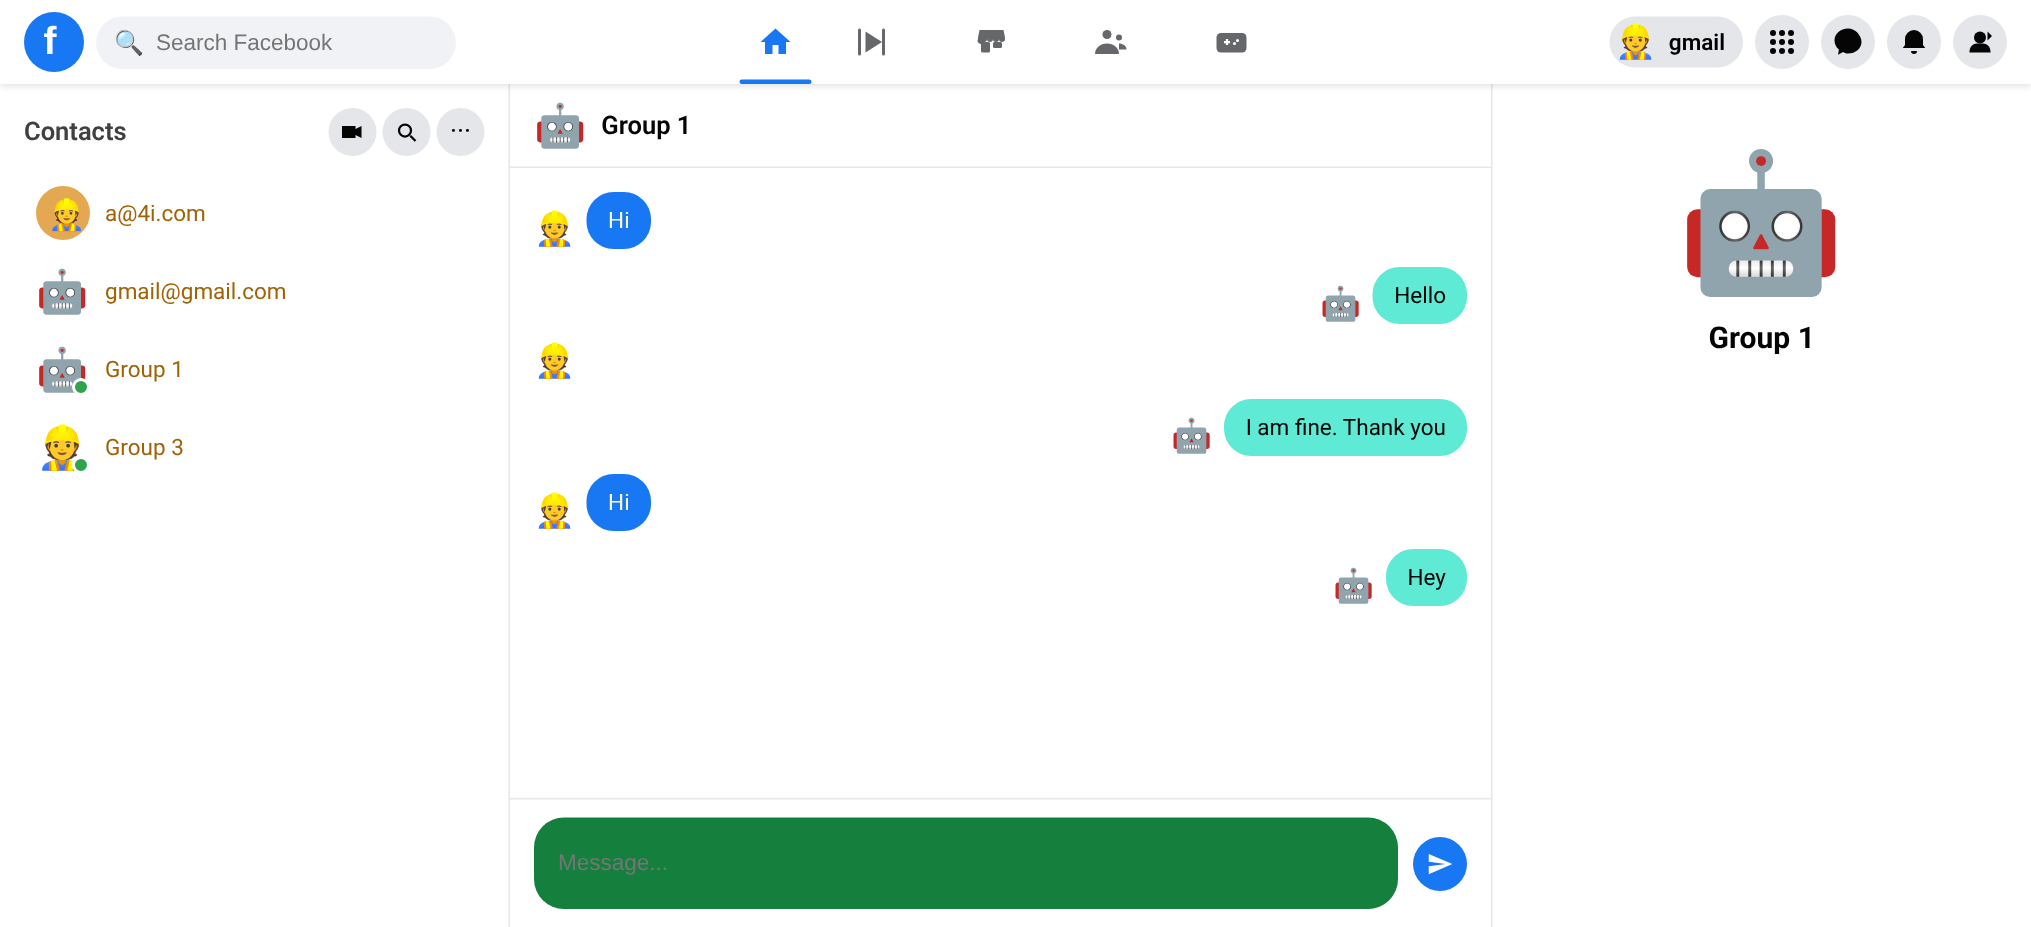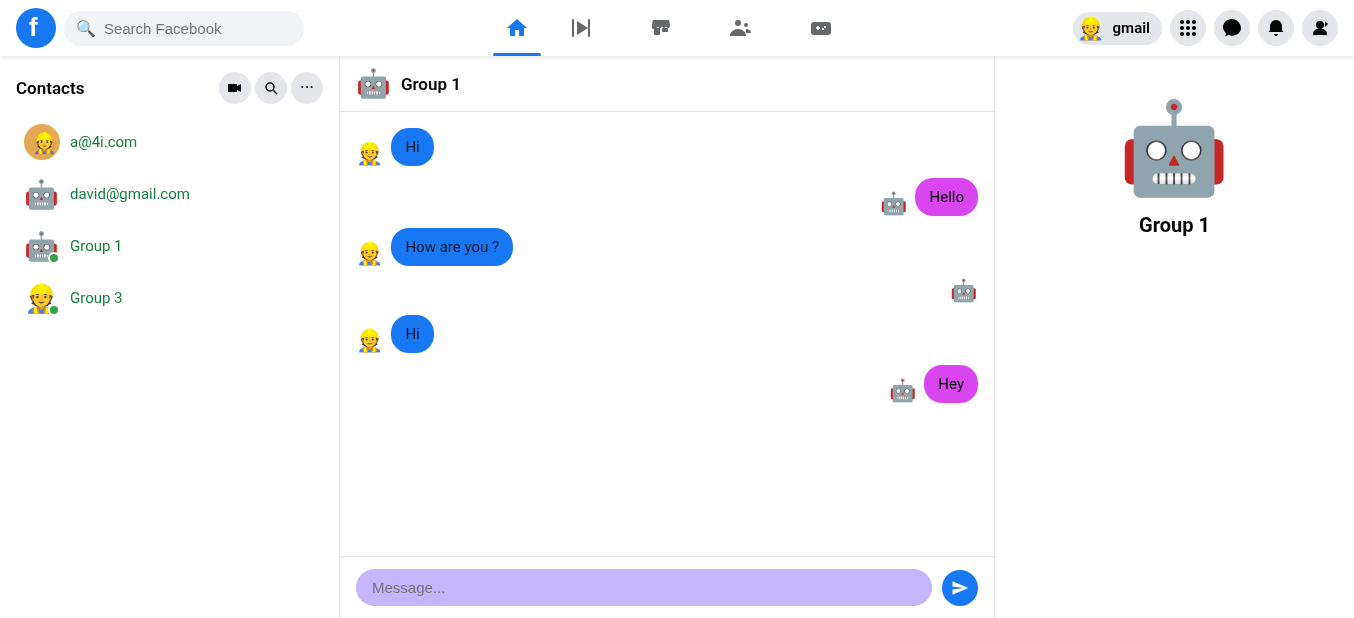--- a/index.html
+++ b/index.html
@@ -65,33 +65,33 @@
       background: #fff;
       border-right: 1px solid #e4e6ea;
       padding: 16px;
       overflow-y: auto;
       flex-shrink: 0;
     }
     .contacts-header {
       display: flex; align-items: center; justify-content: space-between;
       margin-bottom: 12px;
     }
-    .contacts-title { font-size: 17px; font-weight: 600; color: #000000; }
+    .contacts-title { font-size: 17px; font-weight: 600; color: #404040; }
     .contacts-actions { display: flex; gap: 4px; }
     .contact-action-btn {
       width: 32px; height: 32px; border-radius: 50%; background: #e4e6ea;
       display: flex; align-items: center; justify-content: center;
       cursor: pointer; font-size: 15px; color: #050505;
     }
     .contact-item {
       display: flex; align-items: center; gap: 10px;
       padding: 8px; border-radius: 8px; cursor: pointer;
     }
     .contact-avatar { width: 36px; height: 36px; border-radius: 50%; font-size: 24px; display: flex; align-items: center; justify-content: center; position: relative; }
-    .contact-name { font-size: 15px; color: #15803d; }
+    .contact-name { font-size: 15px; color: #a16207; }
     .online-dot {
       position: absolute; bottom: 0; right: 0;
       width: 12px; height: 12px; background: #31a24c;
       border-radius: 50%; border: 2px solid #fff;
     }
 
     
     .chat-area {
       flex: 1;
       display: flex;
@@ -112,30 +112,30 @@
     }
     .message-row {
       display: flex; align-items: flex-end; gap: 8px;
     }
     .message-row.right { flex-direction: row-reverse; }
     .msg-avatar { font-size: 22px; flex-shrink: 0; }
     .msg-bubble {
       padding: 10px 14px; border-radius: 18px;
       max-width: 60%; font-size: 15px;
     }
-    .msg-bubble.blue { background: #1877f2; color: #0f172a; }
-    .msg-bubble.gray { background: #d946ef; color: #050505; }
+    .msg-bubble.blue { background: #1877f2; color: #fef9c3; }
+    .msg-bubble.gray { background: #5eead4; color: #050505; }
     .chat-input-area {
       padding: 12px 16px;
       border-top: 1px solid #e4e6ea;
       display: flex; align-items: center; gap: 10px;
     }
     .chat-input {
-      flex: 1; background: #c4b5fd; border: none; border-radius: 20px;
-      padding: 10px 16px; font-size: 15px; outline: none; color: #050505;
+      flex: 1; background: #15803d; border: none; border-radius: 20px;
+      padding: 22px 16px; font-size: 15px; outline: none; color: #050505;
     }
     .send-btn {
       width: 36px; height: 36px; border-radius: 50%; background: #1877f2;
       display: flex; align-items: center; justify-content: center;
       cursor: pointer; color: #fff; font-size: 16px; flex-shrink: 0;
     }
 
     
     .right-sidebar {
       width: 360px;
@@ -273,21 +273,21 @@
           <text x="8" y="26" font-size="20">👷</text>
         </svg>
       </div>
       <span class="contact-name">a@4i.com</span>
     </div>
 
     <div class="contact-item">
       <div class="contact-avatar">
         <span style="font-size:28px;">🤖</span>
       </div>
-      <span class="contact-name">david@gmail.com</span>
+      <span class="contact-name">gmail@gmail.com</span>
     </div>
 
     <div class="contact-item">
       <div class="contact-avatar" style="position:relative;">
         <span style="font-size:28px;">🤖</span>
         <span class="online-dot"></span>
       </div>
       <span class="contact-name">Group 1</span>
     </div>
 
@@ -313,24 +313,24 @@
         <div class="msg-bubble blue">Hi</div>
       </div>
 
       <div class="message-row right">
         <div class="msg-bubble gray">Hello</div>
         <span class="msg-avatar">🤖</span>
       </div>
 
       <div class="message-row">
         <span class="msg-avatar">👷</span>
-        <div class="msg-bubble blue">How are you ?</div>
       </div>
 
       <div class="message-row right">
+        <div class="msg-bubble gray">I am fine. Thank you</div>
         <span class="msg-avatar">🤖</span>
       </div>
 
       <div class="message-row">
         <span class="msg-avatar">👷</span>
         <div class="msg-bubble blue">Hi</div>
       </div>
 
       <div class="message-row right">
         <div class="msg-bubble gray">Hey</div>

